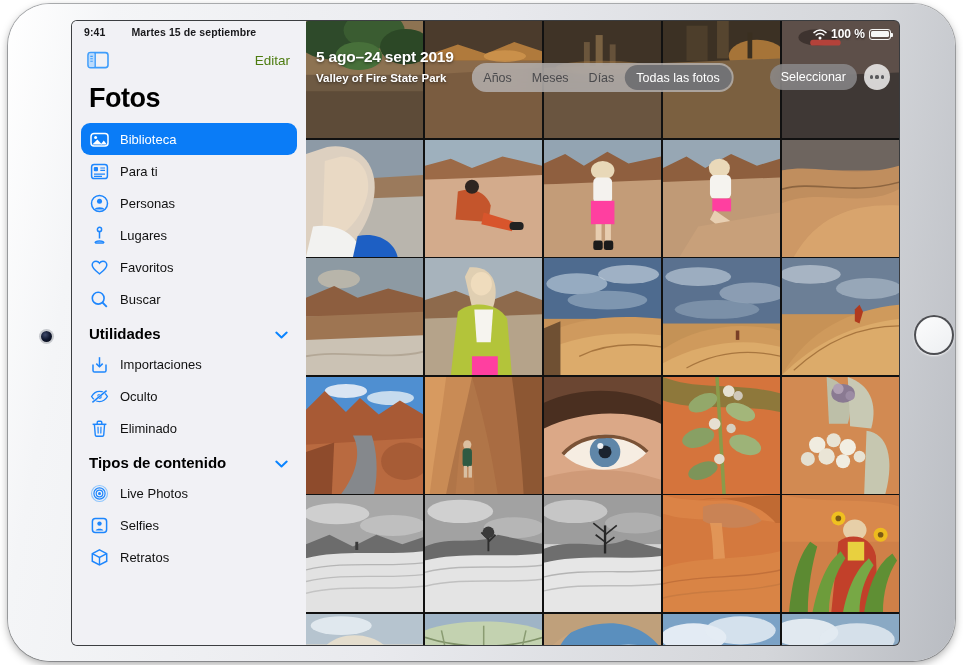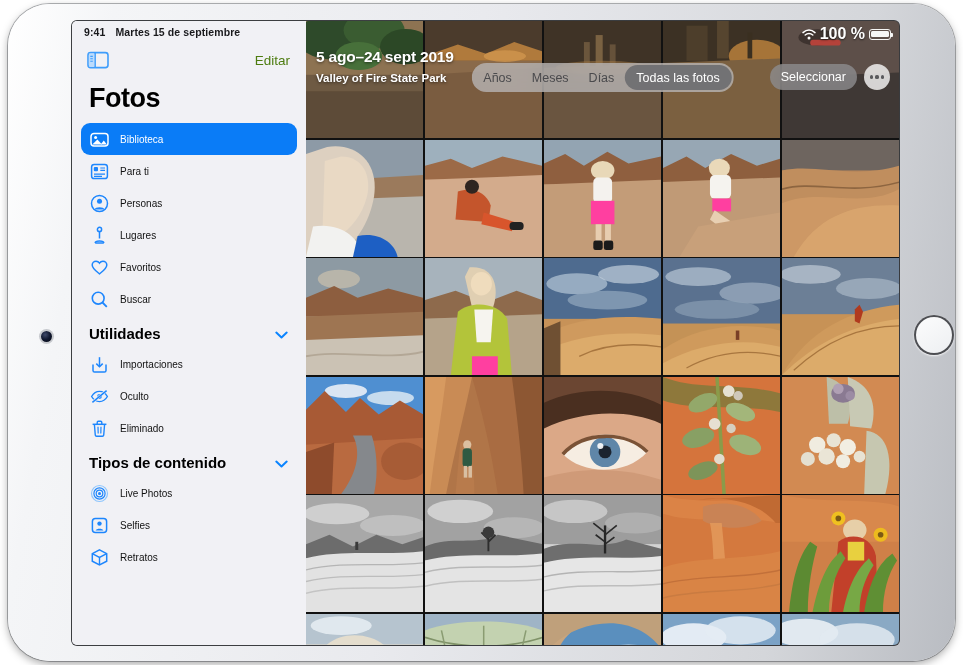--- a/index.html
+++ b/index.html
@@ -54,21 +54,21 @@
     width: 234px; height: 624px;
     background: #f1f1f5;
     flex: 0 0 234px;
     position: relative;
     overflow: hidden;
   }
   .statusbar {
     height: 22px;
     display: flex; align-items: center;
     padding: 0 0 0 12px;
-    gap: 10px;
+    gap: 26px;
     font-size: 10.5px; font-weight: bold; color: #19191c;
     letter-spacing: .1px;
   }
   #sidebar-toprow {
     height: 34px;
     display: flex; align-items: center;
     justify-content: space-between;
     padding: 0 16px 0 15px;
   }
   #sidebar-toggle-icon { width: 22px; height: 18px; display:block; }
@@ -79,21 +79,21 @@
     padding: 6px 0 9px 17px;
   }
 
   .nav-row {
     height: 32px;
     display: flex; align-items: center;
     gap: 11px;
     margin: 0 9px;
     padding-left: 9px;
     border-radius: 9px;
-    font-size: 10px; color: #111;
+    font-size: 13px; color: #111;
   }
   .nav-row.selected { background: #0a7cf7; color: #fff; }
   .nav-row .ic { width: 19px; height: 19px; flex: 0 0 19px; display:block; }
   .nav-row.selected .ic { color: #fff; }
 
   .group-header {
     display: flex; align-items: center; justify-content: space-between;
     padding: 10px 18px 6px 17px;
     font-size: 15px; font-weight: bold; color: #000;
   }
@@ -114,21 +114,21 @@
     gap: 1.5px;
   }
   .cell { position: relative; overflow: hidden; background: #3a3a3a; }
   .cell svg { display:block; width: 100%; height: 100%; }
 
   
   #photo-statusbar {
     position: absolute; right: 8px; top: 3px;
     height: 20px;
     display: flex; align-items: center; gap: 4px;
-    font-size: 16px; font-weight: bold; color: #fff;
+    font-size: 12px; font-weight: bold; color: #fff;
     text-shadow: 0 1px 2px rgba(0,0,0,.6);
     z-index: 6;
     text-align: right;
   }
   #date-overlay {
     position: absolute; left: 10px; top: 27px;
     z-index: 5;
     color: #fff;
     text-shadow: 0 1px 3px rgba(0,0,0,.55);
     max-width: 150px;

